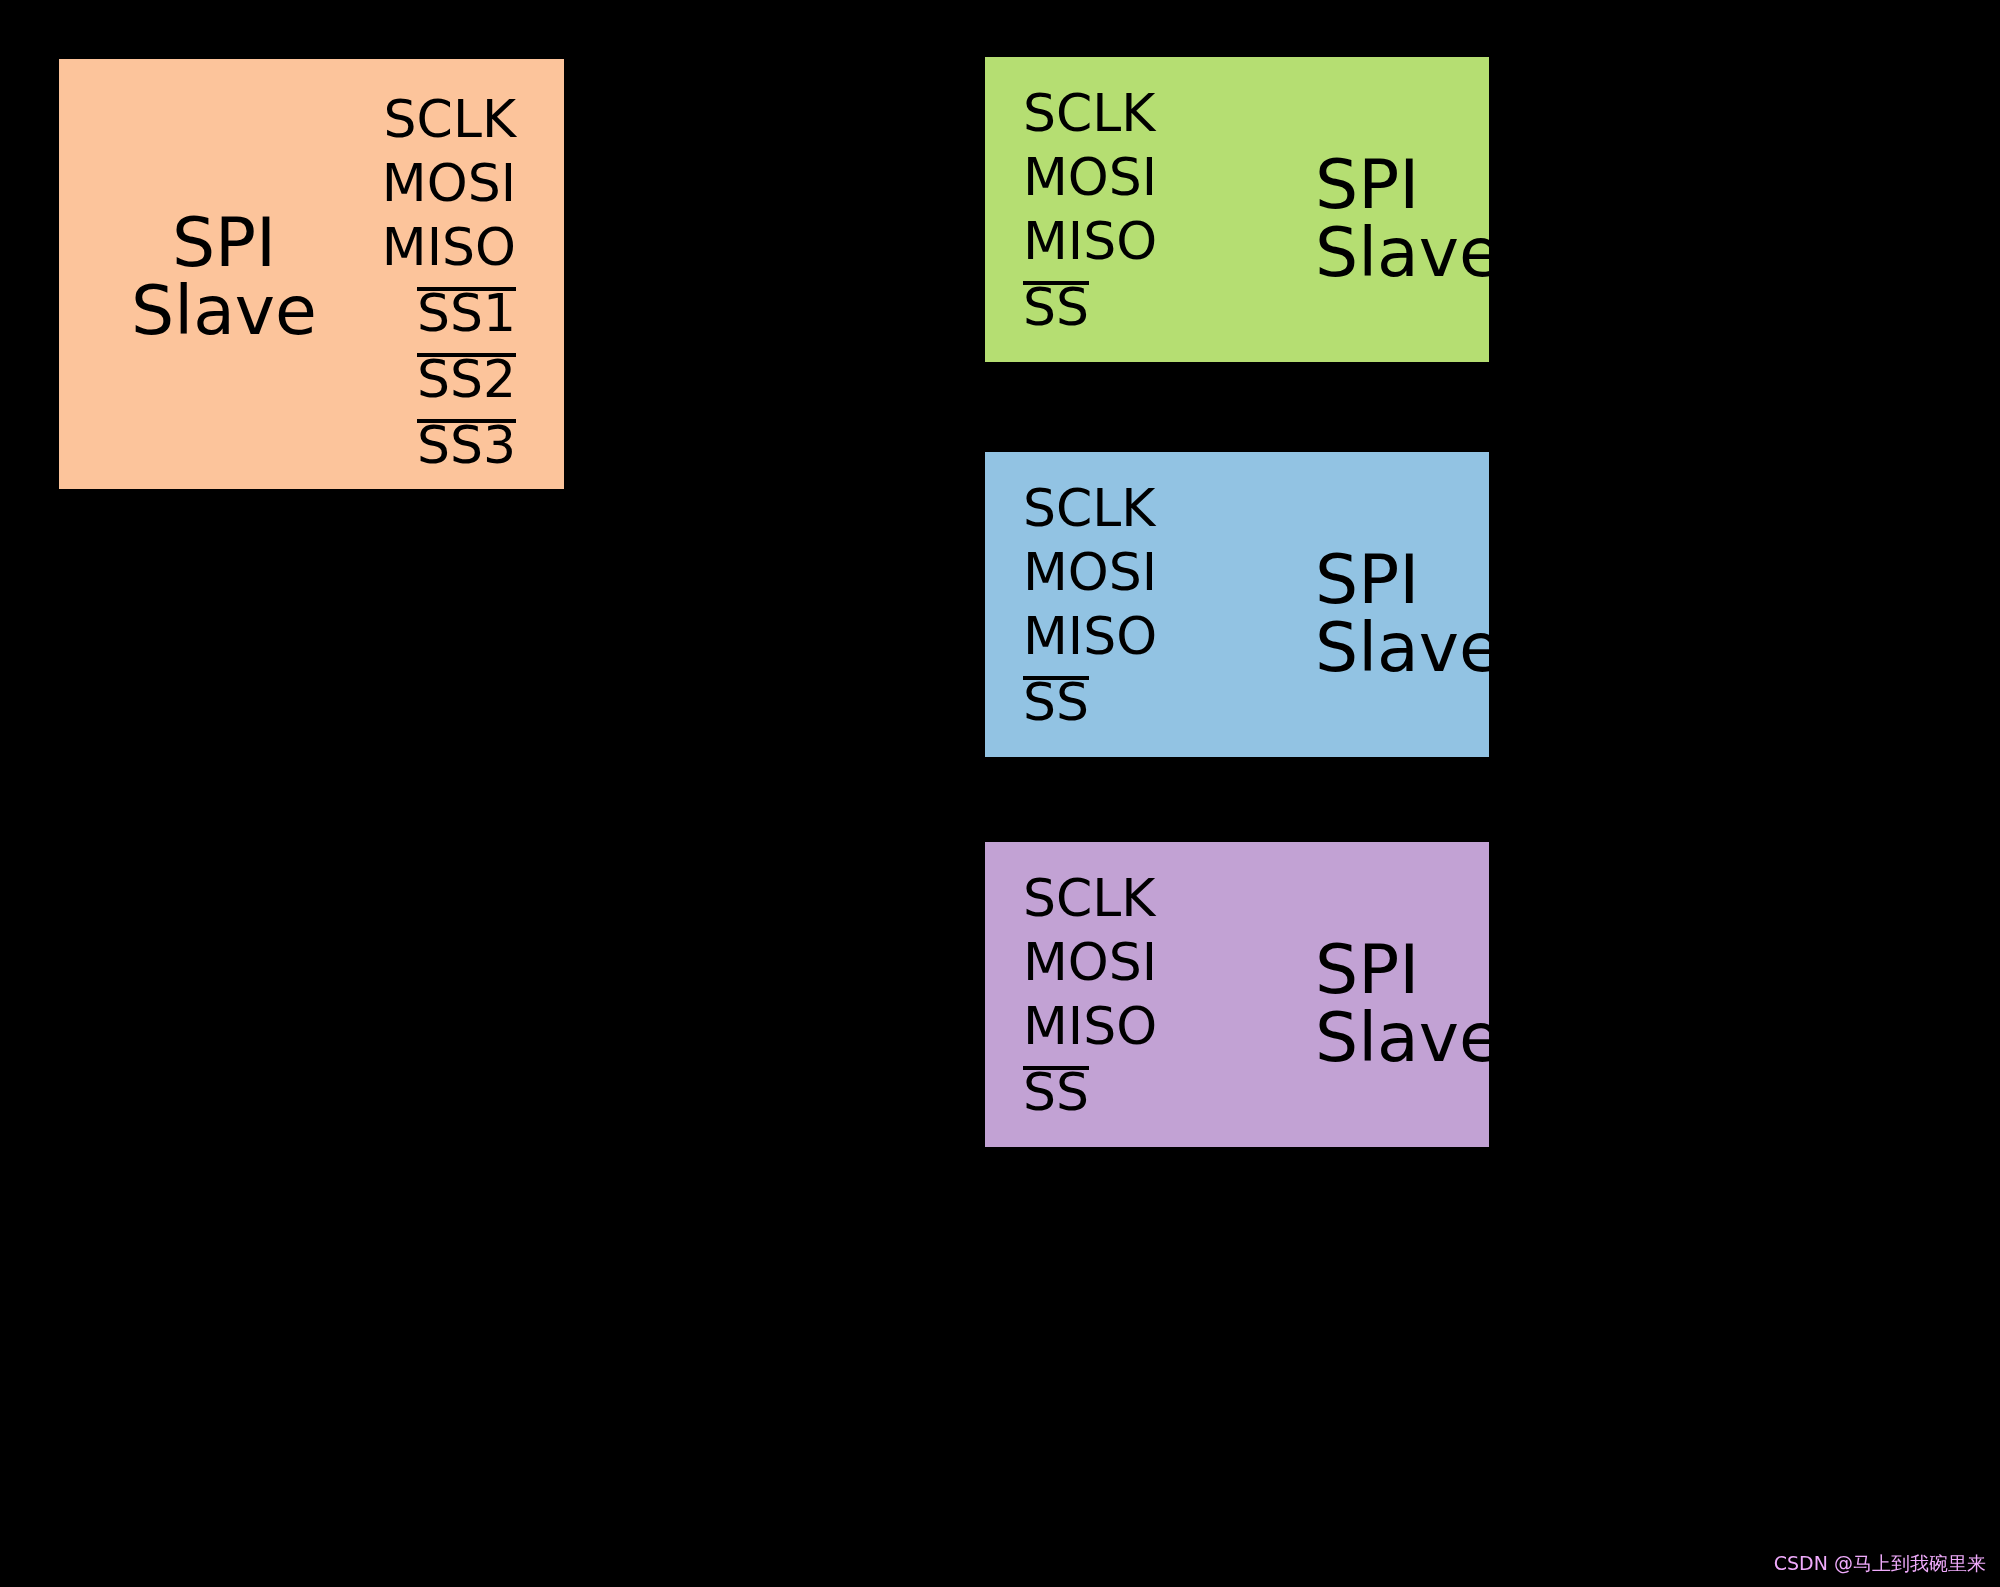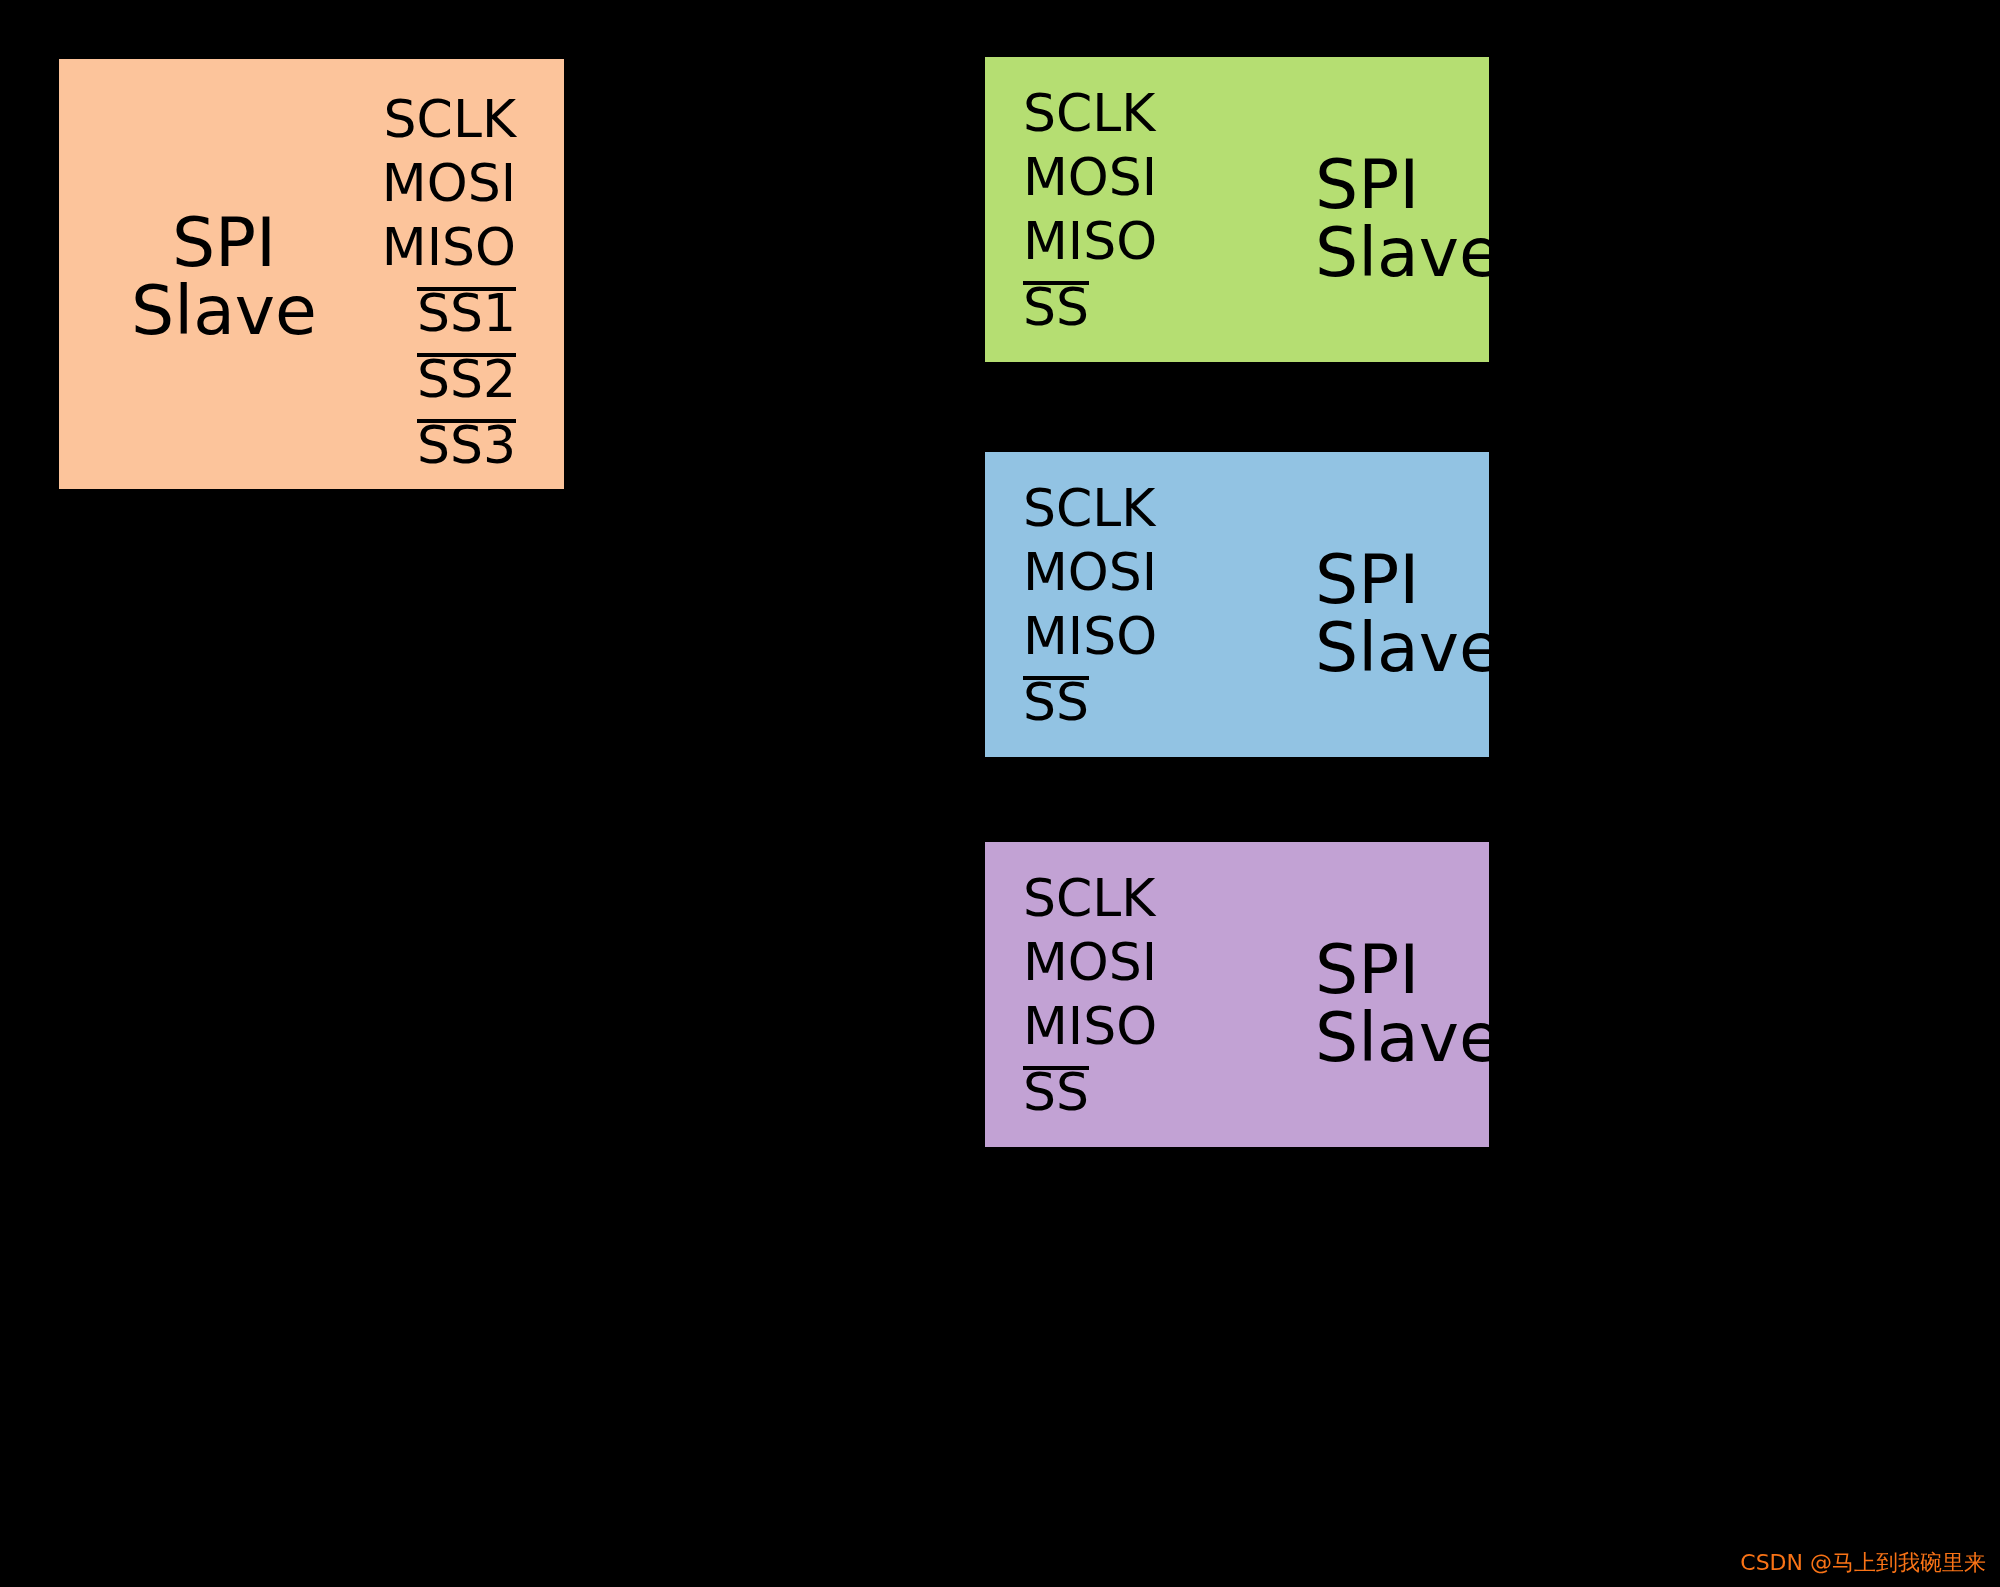--- a/index.html
+++ b/index.html
@@ -108,22 +108,22 @@
     top: 8px;
     height: 4px;
     background: #000000;
   }
 
   
   #watermark {
     position: absolute;
     right: 14px;
     bottom: 10px;
-    color: #f97316;
-    font-size: 22px;
+    color: #f0abfc;
+    font-size: 19px;
     line-height: 28px;
     white-space: nowrap;
     margin-top: 40px;
   }
 </style>
 </head>
 <body>
 
 <div id="canvas">
 

